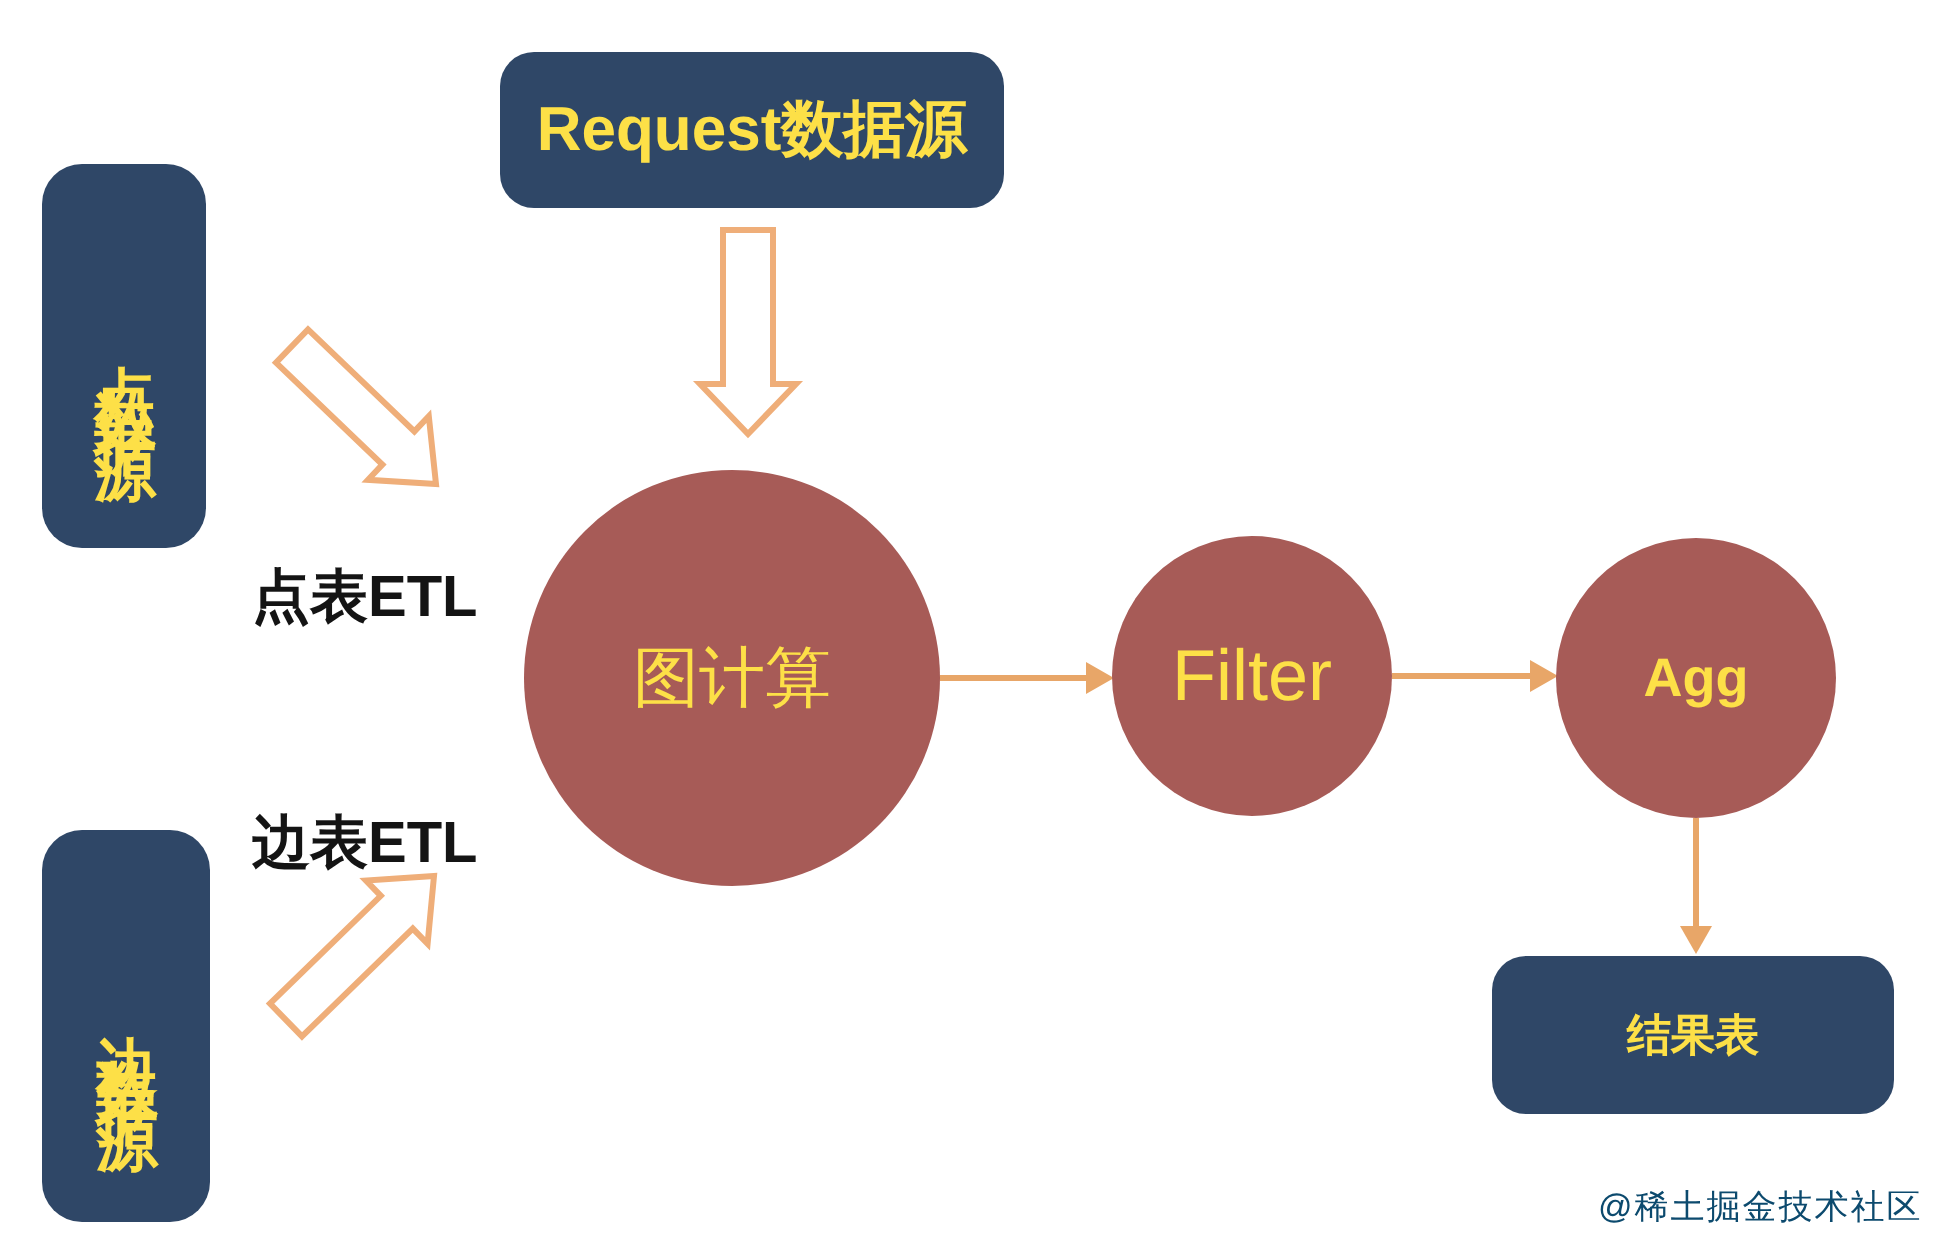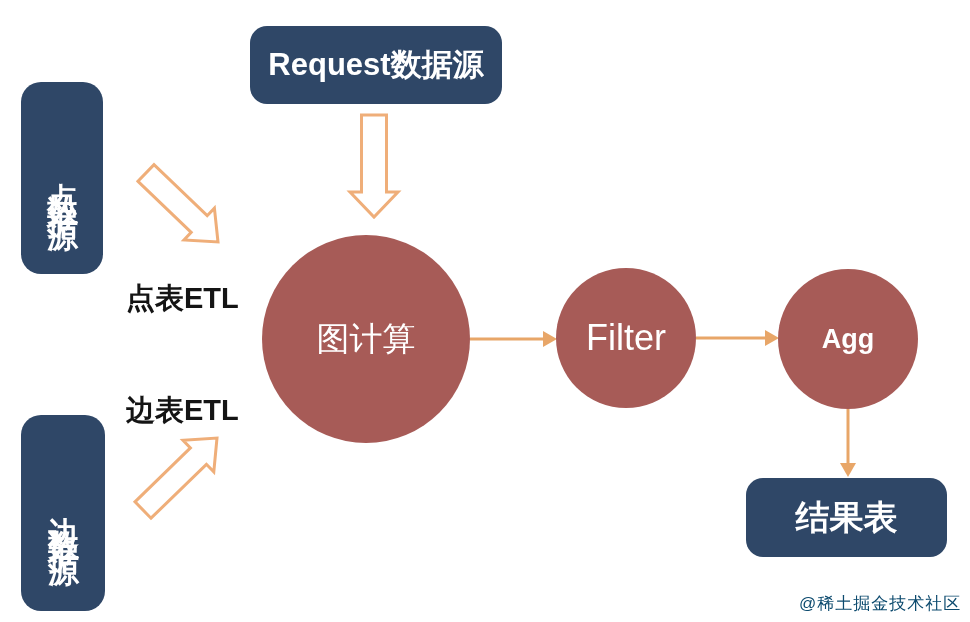--- a/index.html
+++ b/index.html
@@ -16,21 +16,21 @@
 
   svg.arrow-layer {
     position: absolute;
     left: 0; top: 0;
     width: 970px; height: 622px;
     pointer-events: none;
   }
 
   .node {
     position: absolute;
-    color: #ffffff;
+    color: #fde047;
     display: flex;
     align-items: center;
     justify-content: center;
     text-align: center;
   }
 
   .box { background: #2F4767; }
 
   .vbox {
     writing-mode: vertical-rl;
@@ -43,40 +43,40 @@
   }
 
   .hbox {
     font-weight: 700;
     border-radius: 17px;
   }
 
   #point-source  { left: 21px;  top: 82px;  width: 82px;  height: 192px; }
   #edge-source   { left: 21px;  top: 415px; width: 84px;  height: 196px; }
   #request-source{ left: 250px; top: 26px;  width: 252px; height: 78px; font-size: 31px; }
-  #result-table  { left: 746px; top: 478px; width: 201px; height: 79px; font-size: 34px; }
+  #result-table  { left: 746px; top: 478px; width: 201px; height: 79px; font-size: 22px; }
 
   .circle {
     background: #A75B57;
     border-radius: 50%;
   }
   #graph-compute { left: 262px; top: 235px; width: 208px; height: 208px; font-size: 33px; font-weight: 400; }
   #filter        { left: 556px; top: 268px; width: 140px; height: 140px; font-size: 36px; font-weight: 500; }
   #agg           { left: 778px; top: 269px; width: 140px; height: 140px; font-size: 27px; font-weight: 700; }
 
   .edge-label {
     position: absolute;
     color: #141414;
     font-size: 29px;
     font-weight: 600;
     white-space: nowrap;
   }
   #label-point-etl   { left: 126px; top: 253px; margin-top: 26px; }
   #label-request-etl { left: 402px; top: 144px; }
-  #label-edge-etl    { left: 126px; top: 391px; }
+  #label-edge-etl    { left: 126px; top: 402px; }
 
   .watermark {
     position: absolute;
     left: 799px; top: 592px;
     font-size: 17px;
     color: #0c4a6e;
     letter-spacing: 1px;
     white-space: nowrap;
   }
 

